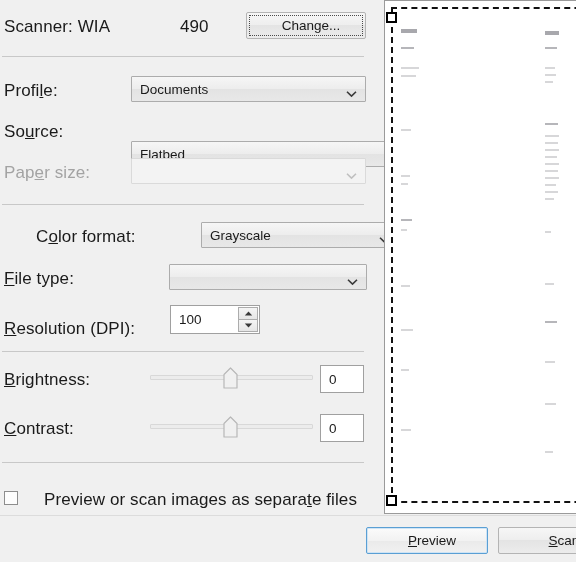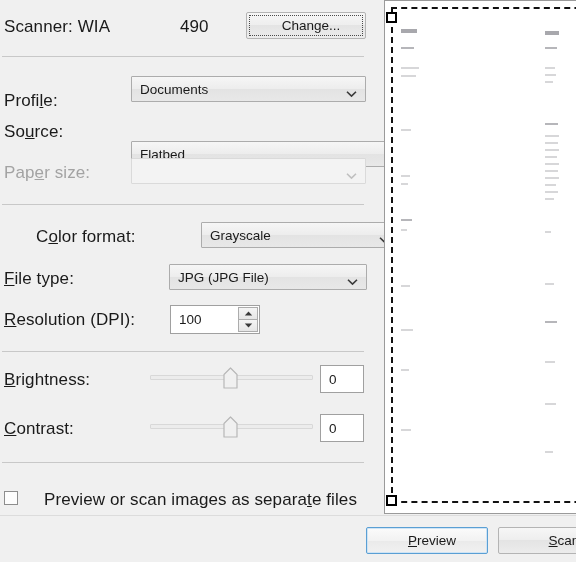--- a/index.html
+++ b/index.html
@@ -227,21 +227,21 @@
       <span class="lbl" style="top:5px;">Scanner: WIA</span>
       <span class="lbl" style="left:180px; top:5px;">490</span>
       <div class="btn focus-dotted" style="left:246px; top:0px; width:120px; height:27px;">
         <span><span class="mn-wrap">Chan<span class="mn">g</span>e...</span></span>
       </div>
     </div>
 
     <div class="sep" style="top:56px;"></div>
 
     <div class="row" style="top:76px;">
-      <span class="lbl" style="top:15px;">Profi<span class="mn">l</span>e:</span>
+      <span class="lbl" style="top:5px;">Profi<span class="mn">l</span>e:</span>
       <div class="combo" style="left:131px; top:0px; width:235px;">
         <span>Documents</span>
         <span class="chev">
           <svg width="11" height="7" viewBox="0 0 11 7">
               <path d="M1 1.2 L5.5 5.6 L10 1.2" fill="none" stroke="#3c3c3c" stroke-width="1.6"></path>
             </svg>
         </span>
       </div>
     </div>
 
@@ -279,31 +279,30 @@
           <svg width="11" height="7" viewBox="0 0 11 7">
               <path d="M1 1.2 L5.5 5.6 L10 1.2" fill="none" stroke="#3c3c3c" stroke-width="1.6"></path>
             </svg>
         </span>
       </div>
     </div>
 
     <div class="row" style="top:264px;">
       <span class="lbl" style="top:5px;"><span class="mn">F</span>ile type:</span>
       <div class="combo" style="left:169px; top:0px; width:198px;">
-        <span>JPG (JPG File)</span>
         <span class="chev">
           <svg width="11" height="7" viewBox="0 0 11 7">
               <path d="M1 1.2 L5.5 5.6 L10 1.2" fill="none" stroke="#3c3c3c" stroke-width="1.6"></path>
             </svg>
         </span>
       </div>
     </div>
 
     <div class="row" style="top:305px;">
-      <span class="lbl" style="top:5px;"><span class="mn">R</span>esolution (DPI):</span>
+      <span class="lbl" style="top:14px;"><span class="mn">R</span>esolution (DPI):</span>
       <div class="field" style="left:170px; top:0px; width:90px; height:29px;">
         <span>100</span>
         <span class="spin-wrap">
           <span class="spin-btn">
             <svg width="9" height="5" viewBox="0 0 9 5">
                 <path d="M4.5 0.6 L8.2 4.4 L0.8 4.4 Z" fill="#3a3a3a"></path>
               </svg>
           </span>
           <span class="spin-btn">
             <svg width="9" height="5" viewBox="0 0 9 5">

